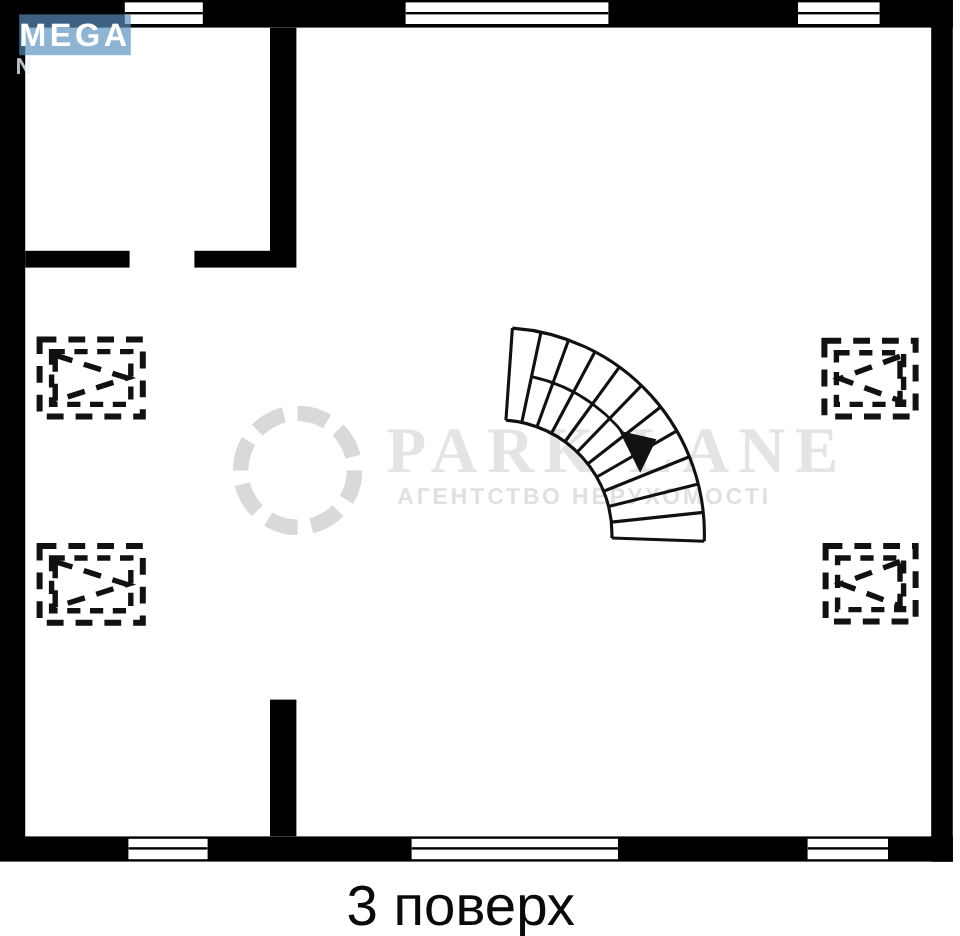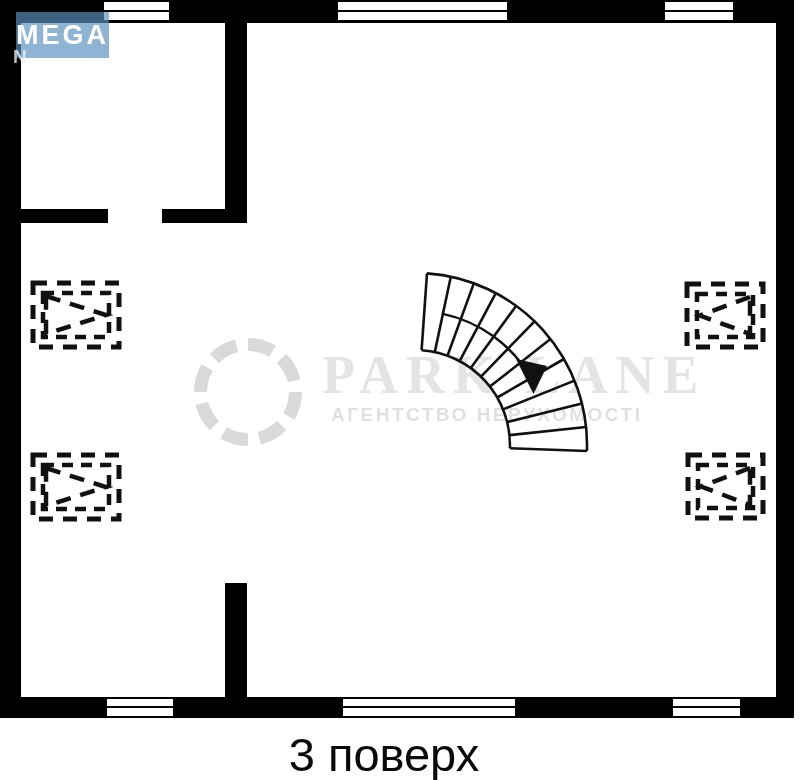--- a/index.html
+++ b/index.html
@@ -50,21 +50,21 @@
   }
   
   .plan-svg { position:absolute; left:0; top:0; }
   
   .area-label {
     position:absolute; left:343px; top:349px; font-size:54px; color:#0c0c0c;
     letter-spacing:1px; white-space:nowrap;
   }
   
   .mega {
-    position:absolute; left:16px; top:12px; width:93px; height:46px;
+    position:absolute; left:16px; top:12px; width:93px; height:34px;
     background:rgba(90,145,190,0.68);
     display:flex; align-items:center; justify-content:center;
   }
   .mega-text {
     color:#ffffff; font-weight:bold; font-size:27px; letter-spacing:3px; line-height:1;
   }
   .mega-n {
     position:absolute; left:13px; top:46px; font-size:19px; font-weight:bold;
     color:rgba(235,240,245,0.8);
   }

